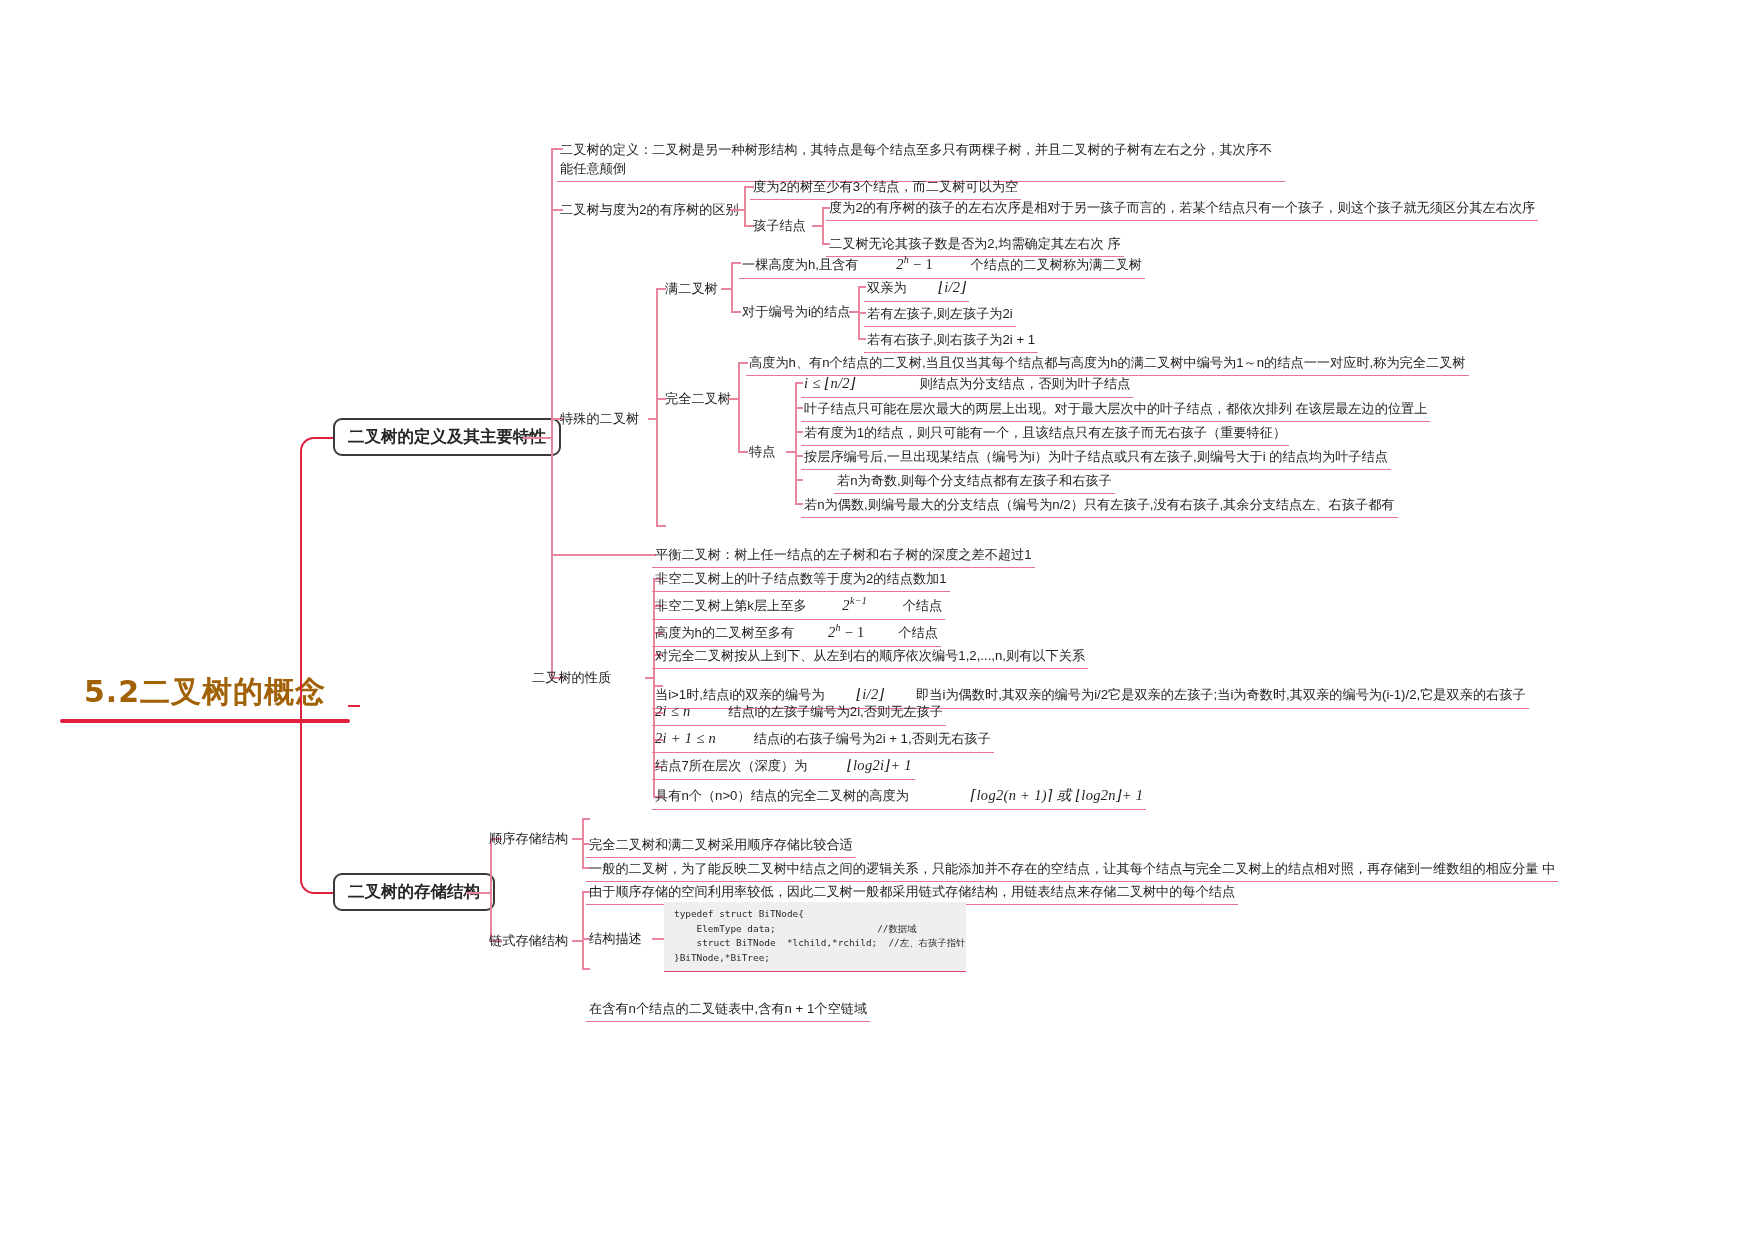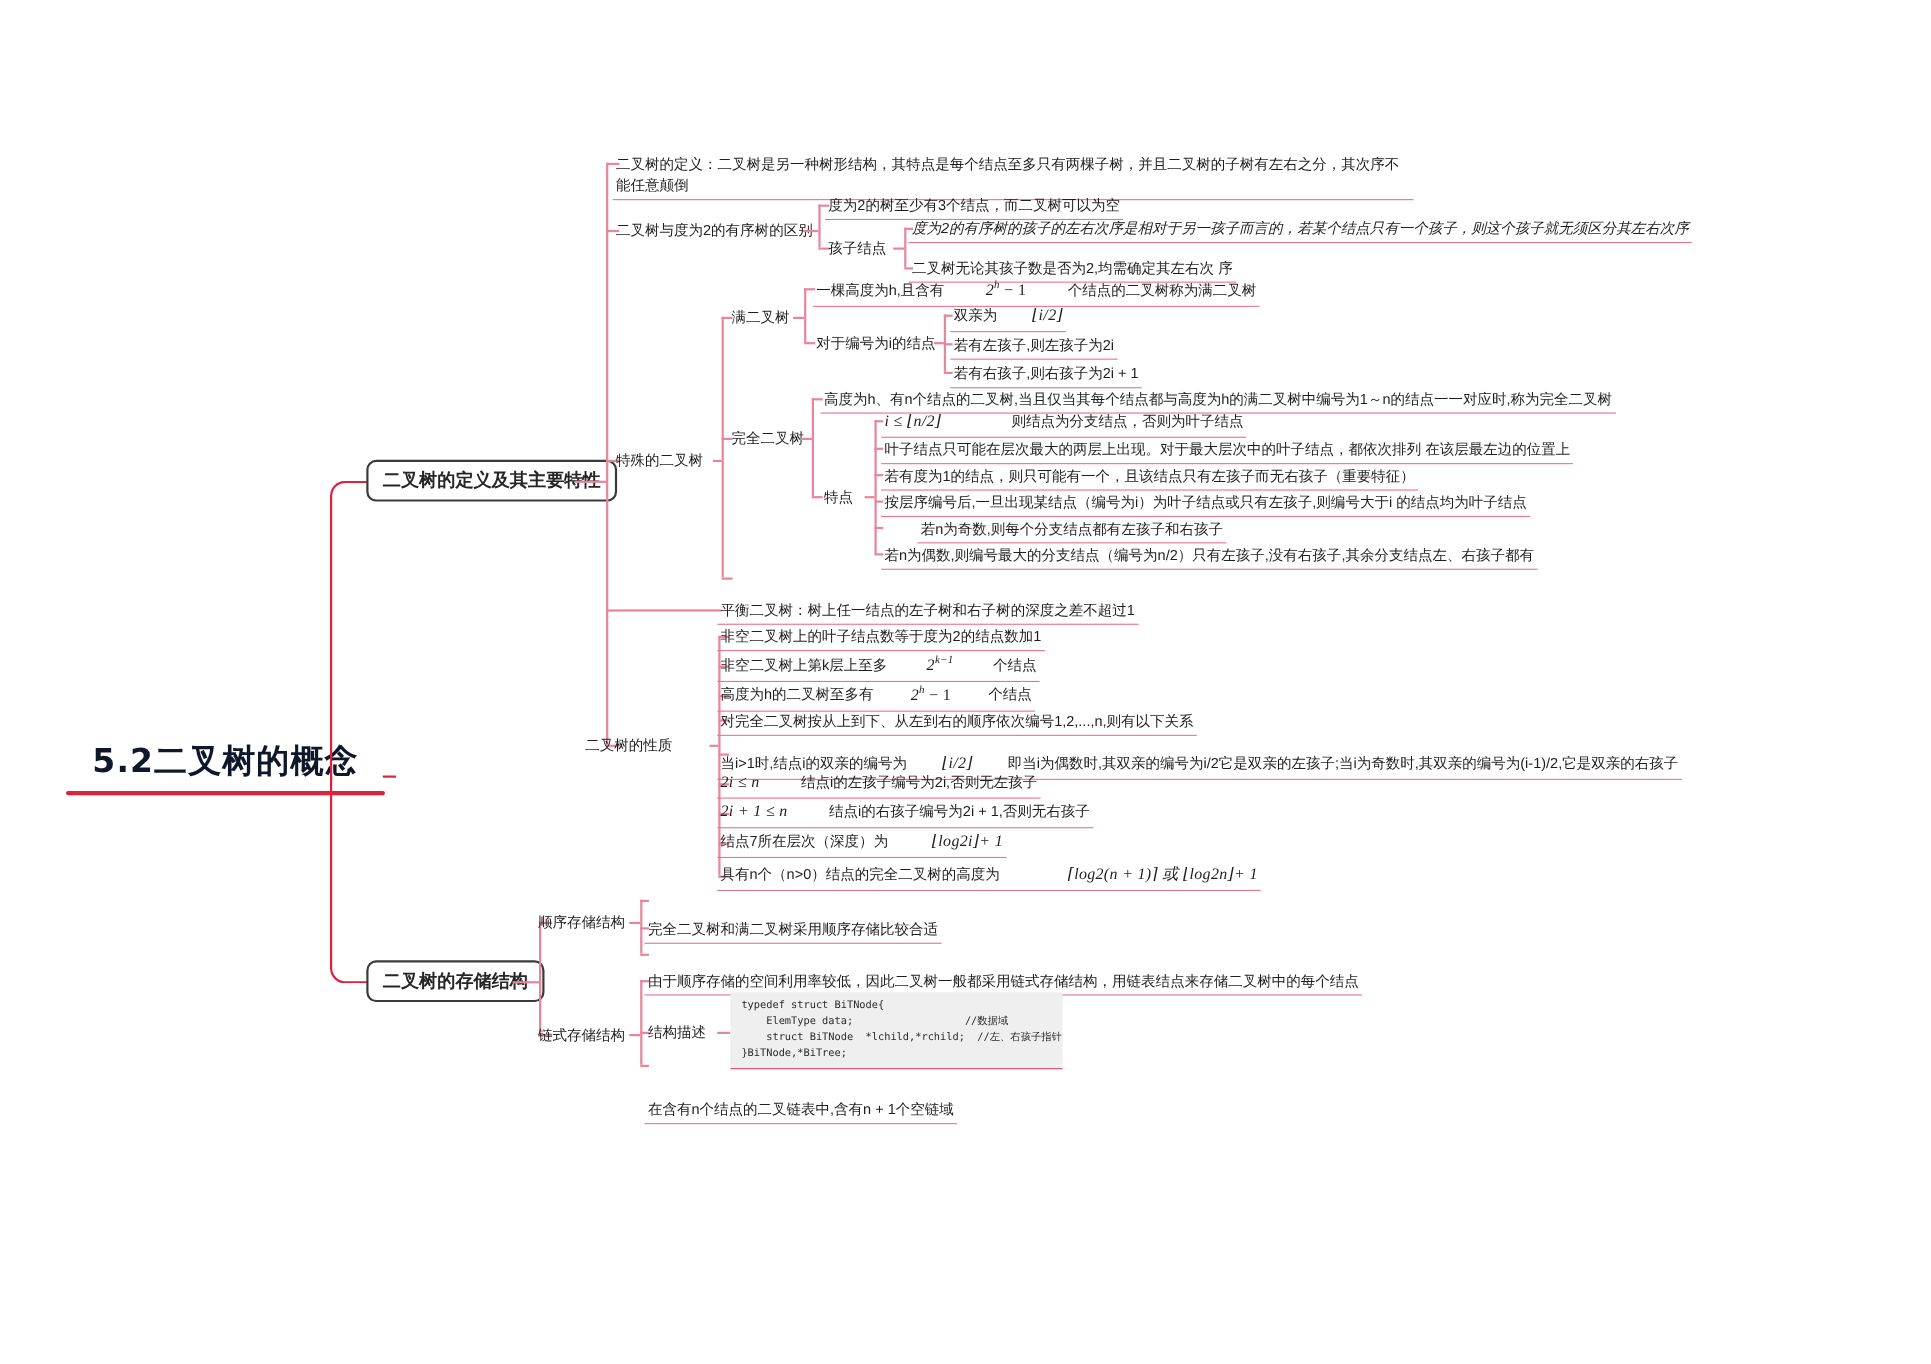--- a/index.html
+++ b/index.html
@@ -13,21 +13,21 @@
   }
   .canvas{position:relative;width:1755px;height:1240px;}
 
   
   .root{
     position:absolute;left:60px;top:672px;width:290px;
     text-align:center;
   }
   .root .root-label{
     font-size:30px;font-weight:bold;letter-spacing:1px;
-    color:#0f172a;white-space:nowrap;
+    color:#a16207;white-space:nowrap;
     font-family:"DejaVu Sans","Liberation Sans",sans-serif;
   }
   .root .root-underline{
     height:4px;background:#e0203f;margin-top:6px;border-radius:2px;
   }
 
   
   .lv1{
     position:absolute;
     border:2px solid #3a3a3a;border-radius:9px;
@@ -128,21 +128,21 @@
   </div>
 
   <div class="node" style="left:750px;top:215px;">
     <span>孩子结点</span>
   </div>
   <div class="h" style="left:812px;top:225px;width:10px;"></div>
   <div class="v" style="left:822px;top:207px;height:36px;"></div>
   <div class="h" style="left:822px;top:207px;width:8px;"></div>
   <div class="h" style="left:822px;top:243px;width:8px;"></div>
 
-  <div class="node ul" style="left:826px;top:197px;font-style:italic;">
+  <div class="node ul" style="left:826px;top:197px;">
     <span>度为2的有序树的孩子的左右次序是相对于另一孩子而言的，若某个结点只有一个孩子，则这个孩子就无须区分其左右次序</span>
   </div>
   <div class="node ul" style="left:826px;top:233px;">
     <span>二叉树无论其孩子数是否为2,均需确定其左右次 序</span>
   </div>
 
   <div class="node" style="left:557px;top:408px;">
     <span>特殊的二叉树</span>
   </div>
   <div class="h" style="left:648px;top:418px;width:8px;"></div>
@@ -298,20 +298,23 @@
   </div>
   <div class="h" style="left:572px;top:838px;width:10px;"></div>
   <div class="v" style="left:582px;top:818px;height:49px;"></div>
   <div class="h" style="left:582px;top:818px;width:8px;"></div>
   <div class="h" style="left:582px;top:843px;width:8px;"></div>
   <div class="h" style="left:582px;top:867px;width:8px;"></div>
 
   <div class="node ul" style="left:586px;top:834px;">
     <span>完全二叉树和满二叉树采用顺序存储比较合适</span>
   </div>
+  <div class="node ul" style="left:586px;top:858px;">
+    <span>一般的二叉树，为了能反映二叉树中结点之间的逻辑关系，只能添加并不存在的空结点，让其每个结点与完全二叉树上的结点相对照，再存储到一维数组的相应分量 中</span>
+  </div>
 
   <div class="node" style="left:486px;top:930px;">
     <span>链式存储结构</span>
   </div>
   <div class="h" style="left:572px;top:940px;width:10px;"></div>
   <div class="v" style="left:582px;top:891px;height:77px;"></div>
   <div class="h" style="left:582px;top:891px;width:8px;"></div>
   <div class="h" style="left:582px;top:938px;width:8px;"></div>
   <div class="h" style="left:582px;top:968px;width:8px;"></div>
 

